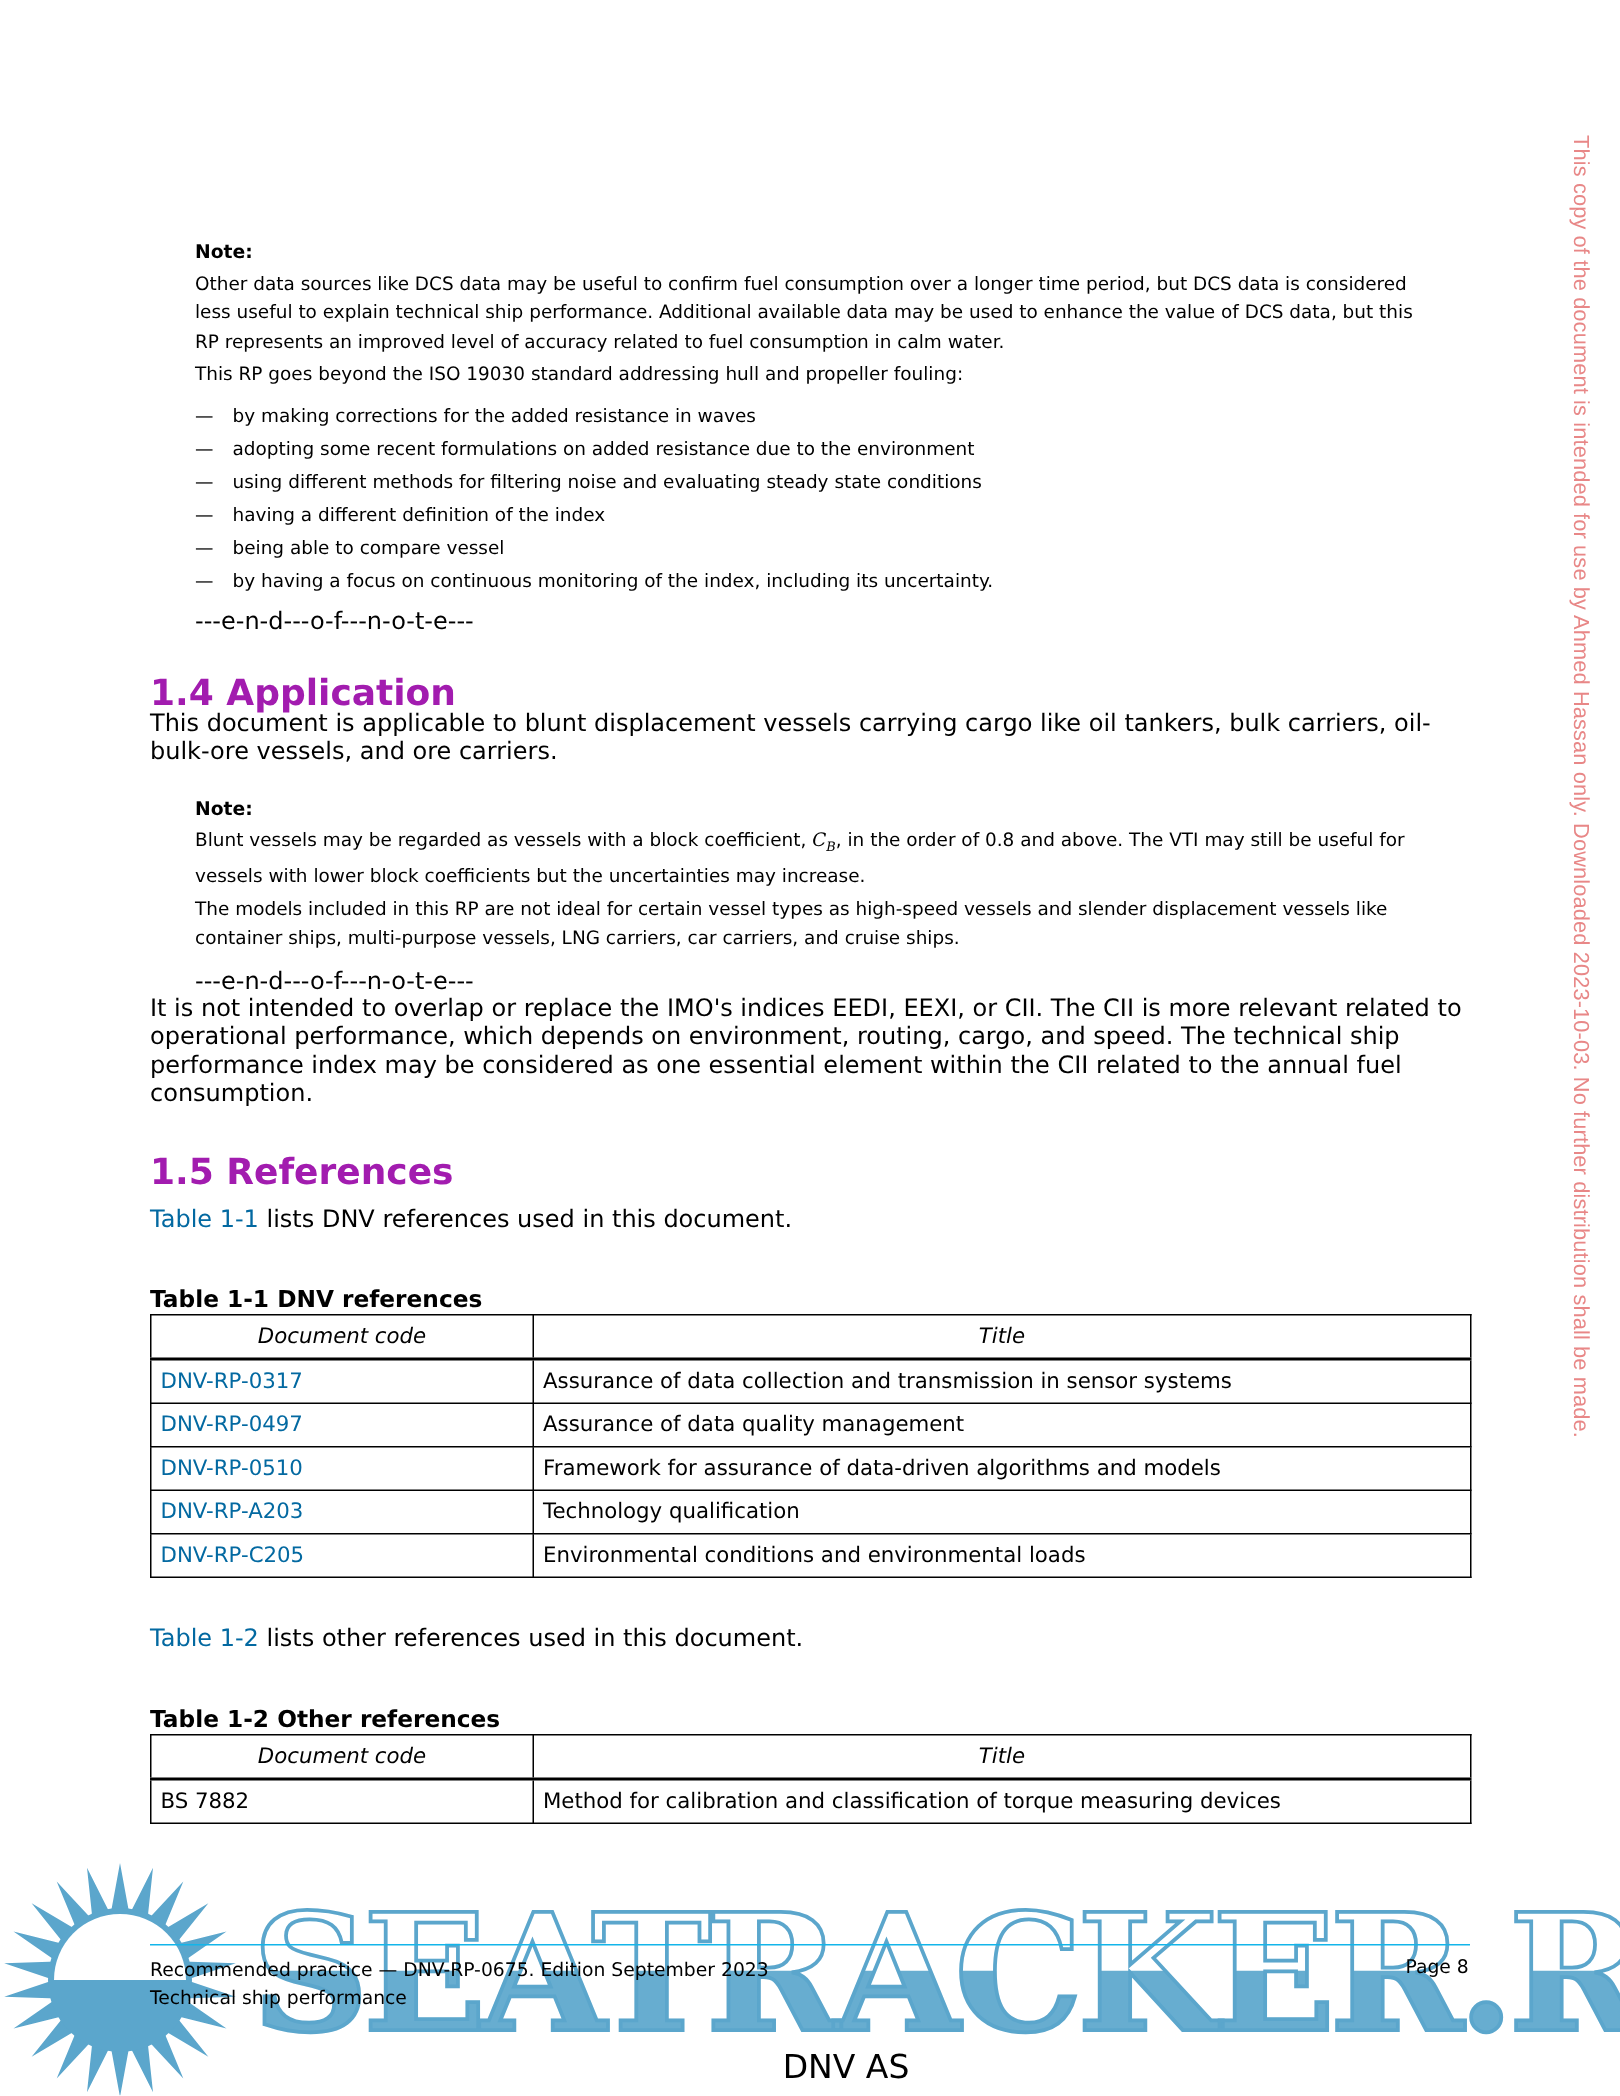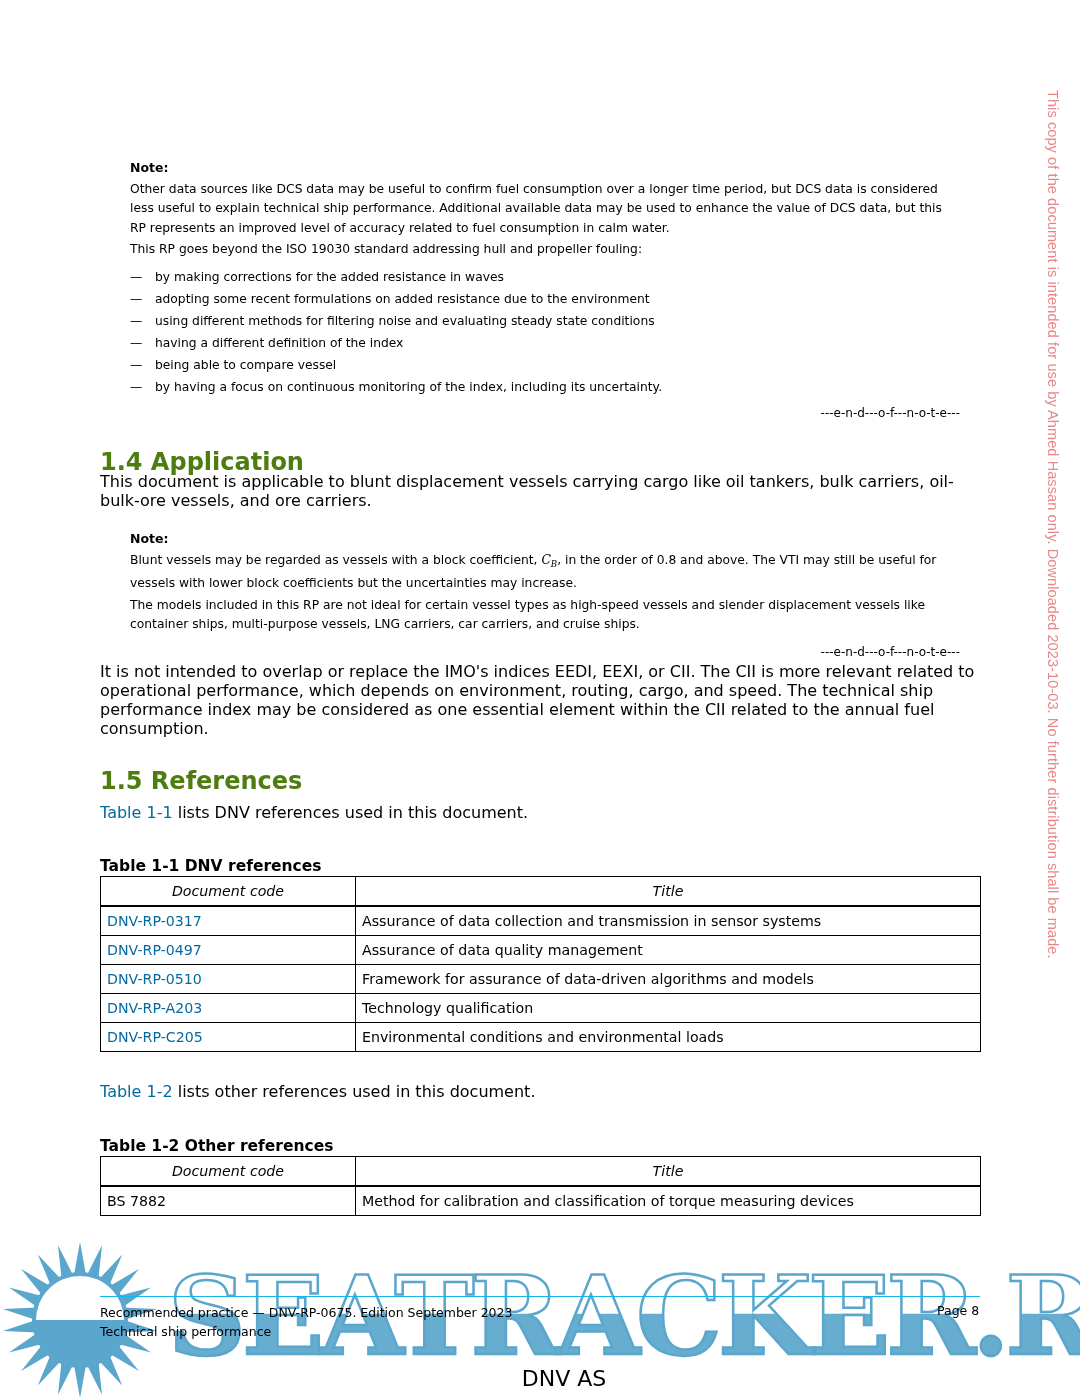--- a/index.html
+++ b/index.html
@@ -4,22 +4,22 @@
 <style>
   html, body { margin: 0; padding: 0; background: #ffffff; }
   body { width: 1080px; height: 1397px; position: relative; overflow: hidden; font-family: "DejaVu Sans", sans-serif; color: #000; }
   .page { position: absolute; left: 0; top: 0; width: 1080px; height: 1397px; }
   .note-block { position: absolute; left: 130px; width: 830px; font-size: 12.3px; line-height: 19.5px; }
   .note-title { font-weight: bold; font-size: 12.5px; margin-bottom: 2px; }
   .note-para { margin: 0 0 2px 0; }
   .dash-list { list-style: none; margin: 6px 0 0 0; padding: 0; }
   .dash-list li { position: relative; padding-left: 25px; height: 22px; line-height: 22px; font-size: 12.3px; }
   .dash-list li .dash { position: absolute; left: 0; top: 0; }
-  .end-note { text-align: right; font-size: 12px; margin-top: 6px; padding-left: 0; }
-  .h2 { position: absolute; left: 100px; font-size: 24px; font-weight: bold; color: #4d7c0f; margin: 0; }
+  .end-note { text-align: left; font-size: 16px; margin-top: 6px; padding-left: 0; }
+  .h2 { position: absolute; left: 100px; font-size: 24px; font-weight: bold; color: #a21caf; margin: 0; }
   .body-text { position: absolute; left: 100px; width: 880px; font-size: 16px; line-height: 19px; }
   .link { color: #0369a1; }
   .table-title { position: absolute; left: 100px; font-size: 15.5px; font-weight: bold; margin-top: 18px; }
   table.ref { position: absolute; left: 100px; width: 881px; border-collapse: collapse; font-size: 14.2px; }
   table.ref td, table.ref th { border: 1.5px solid #000; height: 28px; padding: 0 6px; vertical-align: middle; }
   table.ref th { font-weight: normal; font-style: italic; text-align: center; }
   table.ref th.code, table.ref td.code { width: 242px; }
   table.ref tr.head th { border-bottom: 2.5px solid #000; }
   .watermark-side { position: absolute; left: 1045px; top: 90px; writing-mode: vertical-rl; font-family: "Liberation Sans", sans-serif; font-size: 14.5px; color: #e88787; letter-spacing: 0.1px; white-space: nowrap; }
   .footer-line { position: absolute; left: 100px; top: 1296px; width: 880px; height: 1px; background: #13b5ea; }

